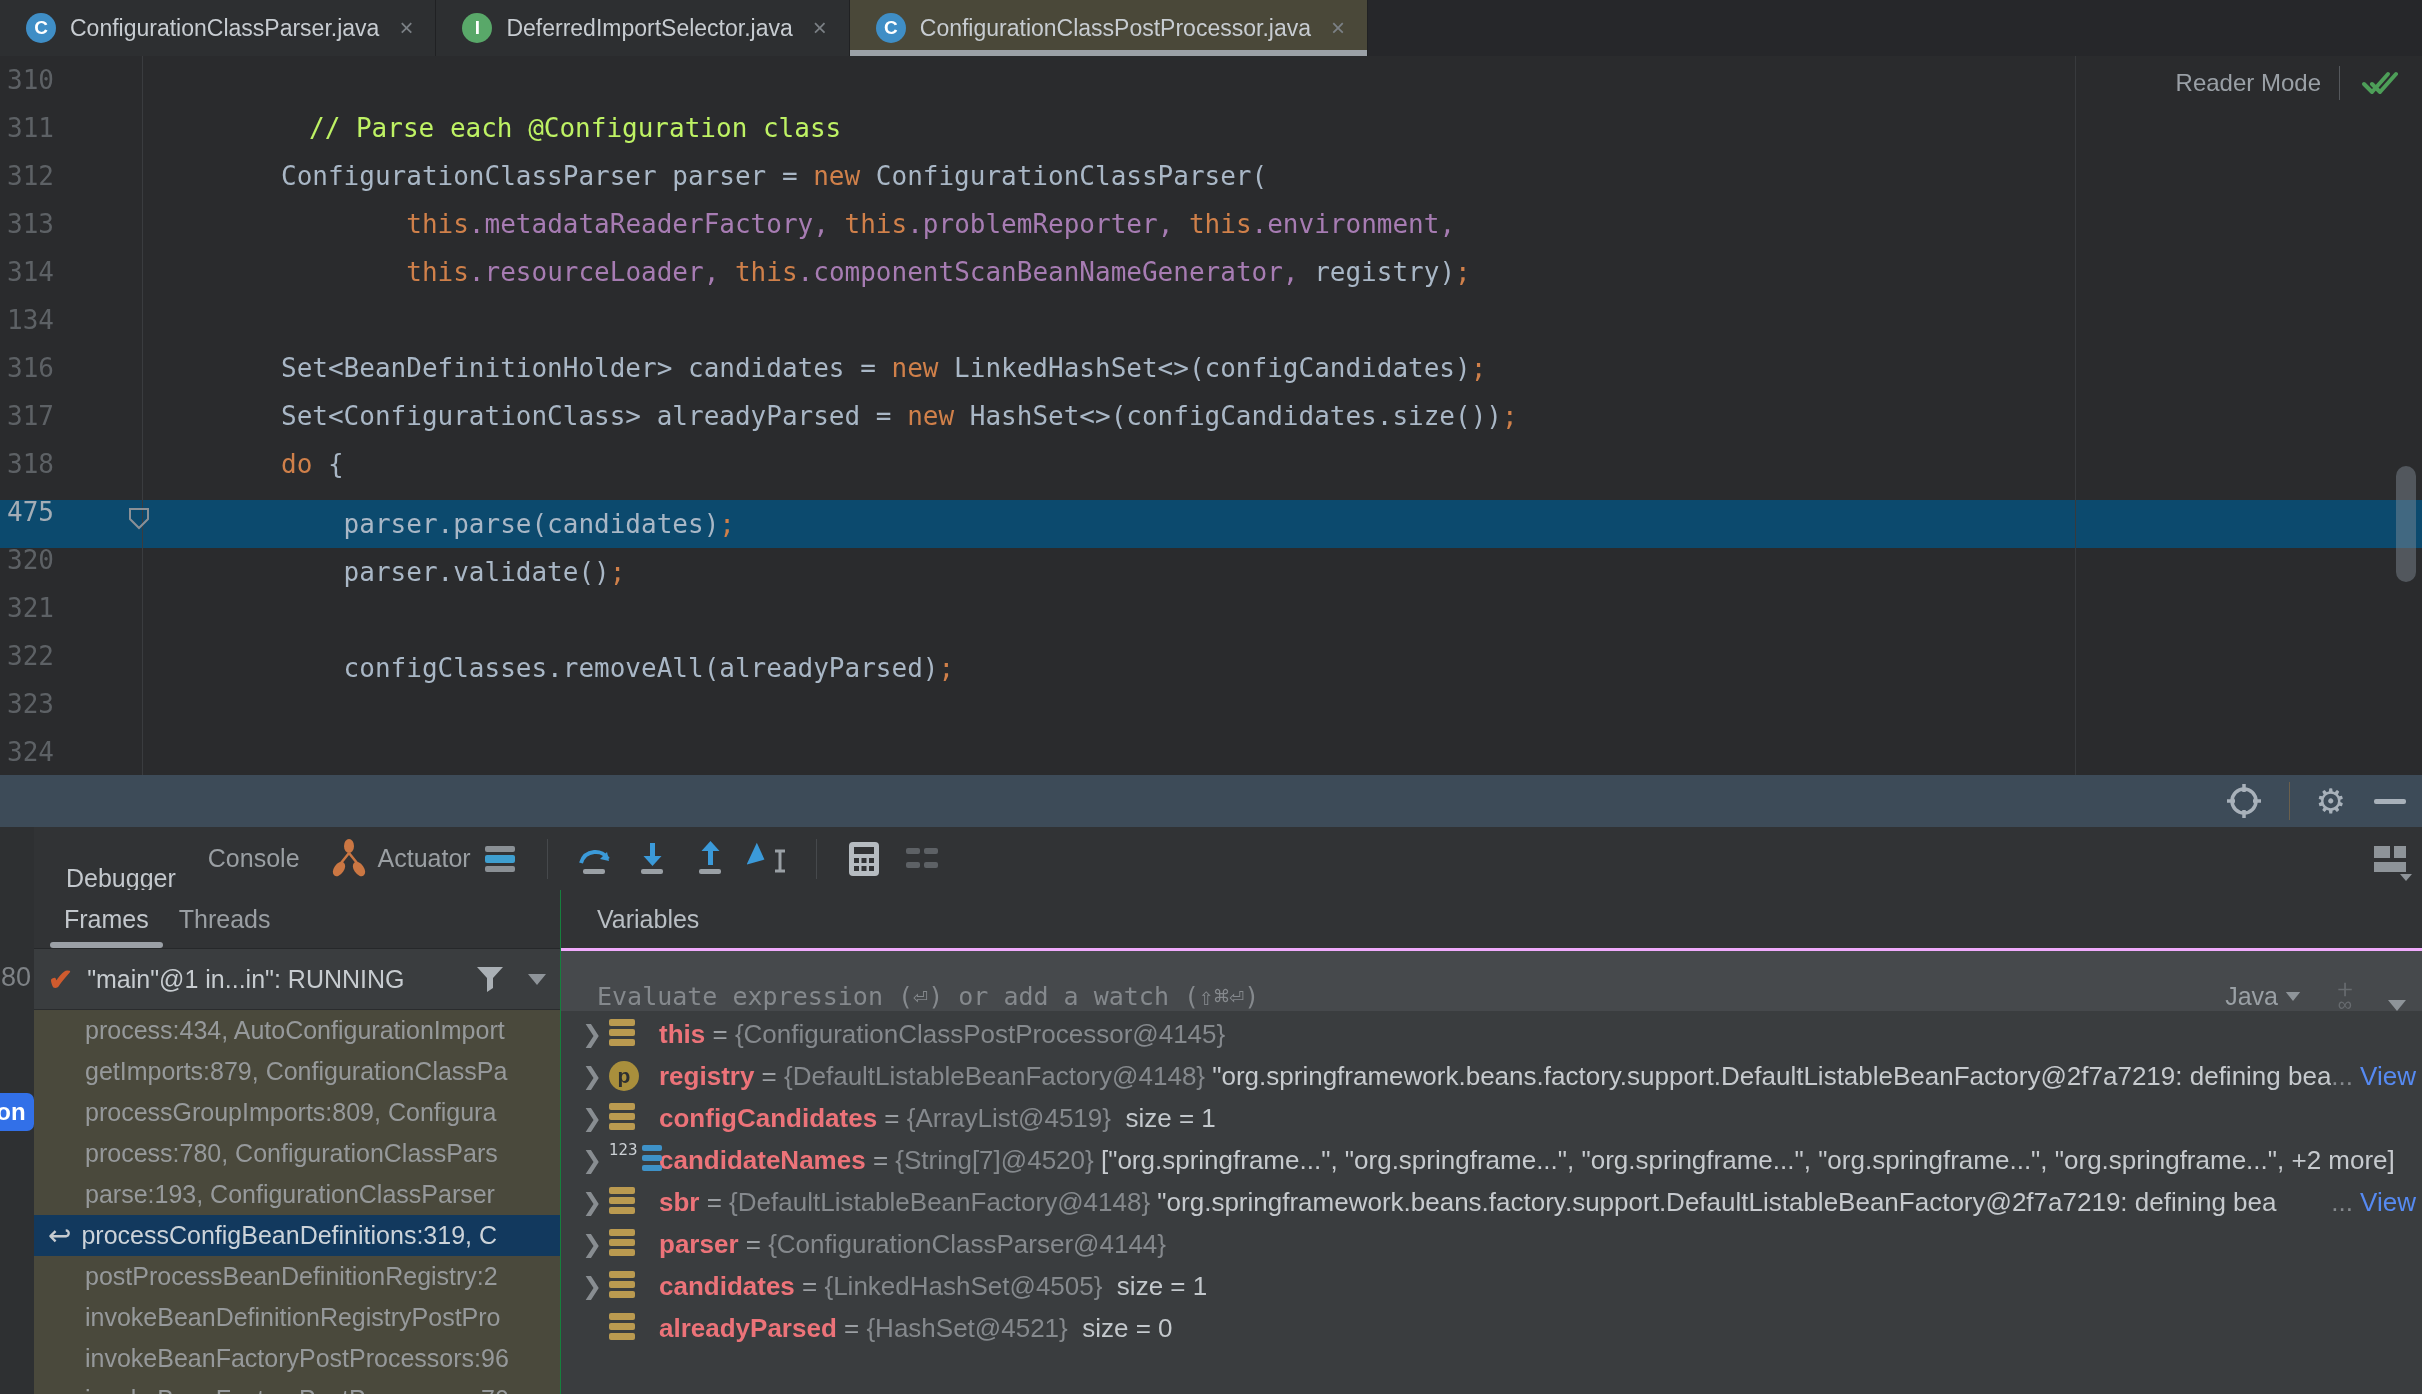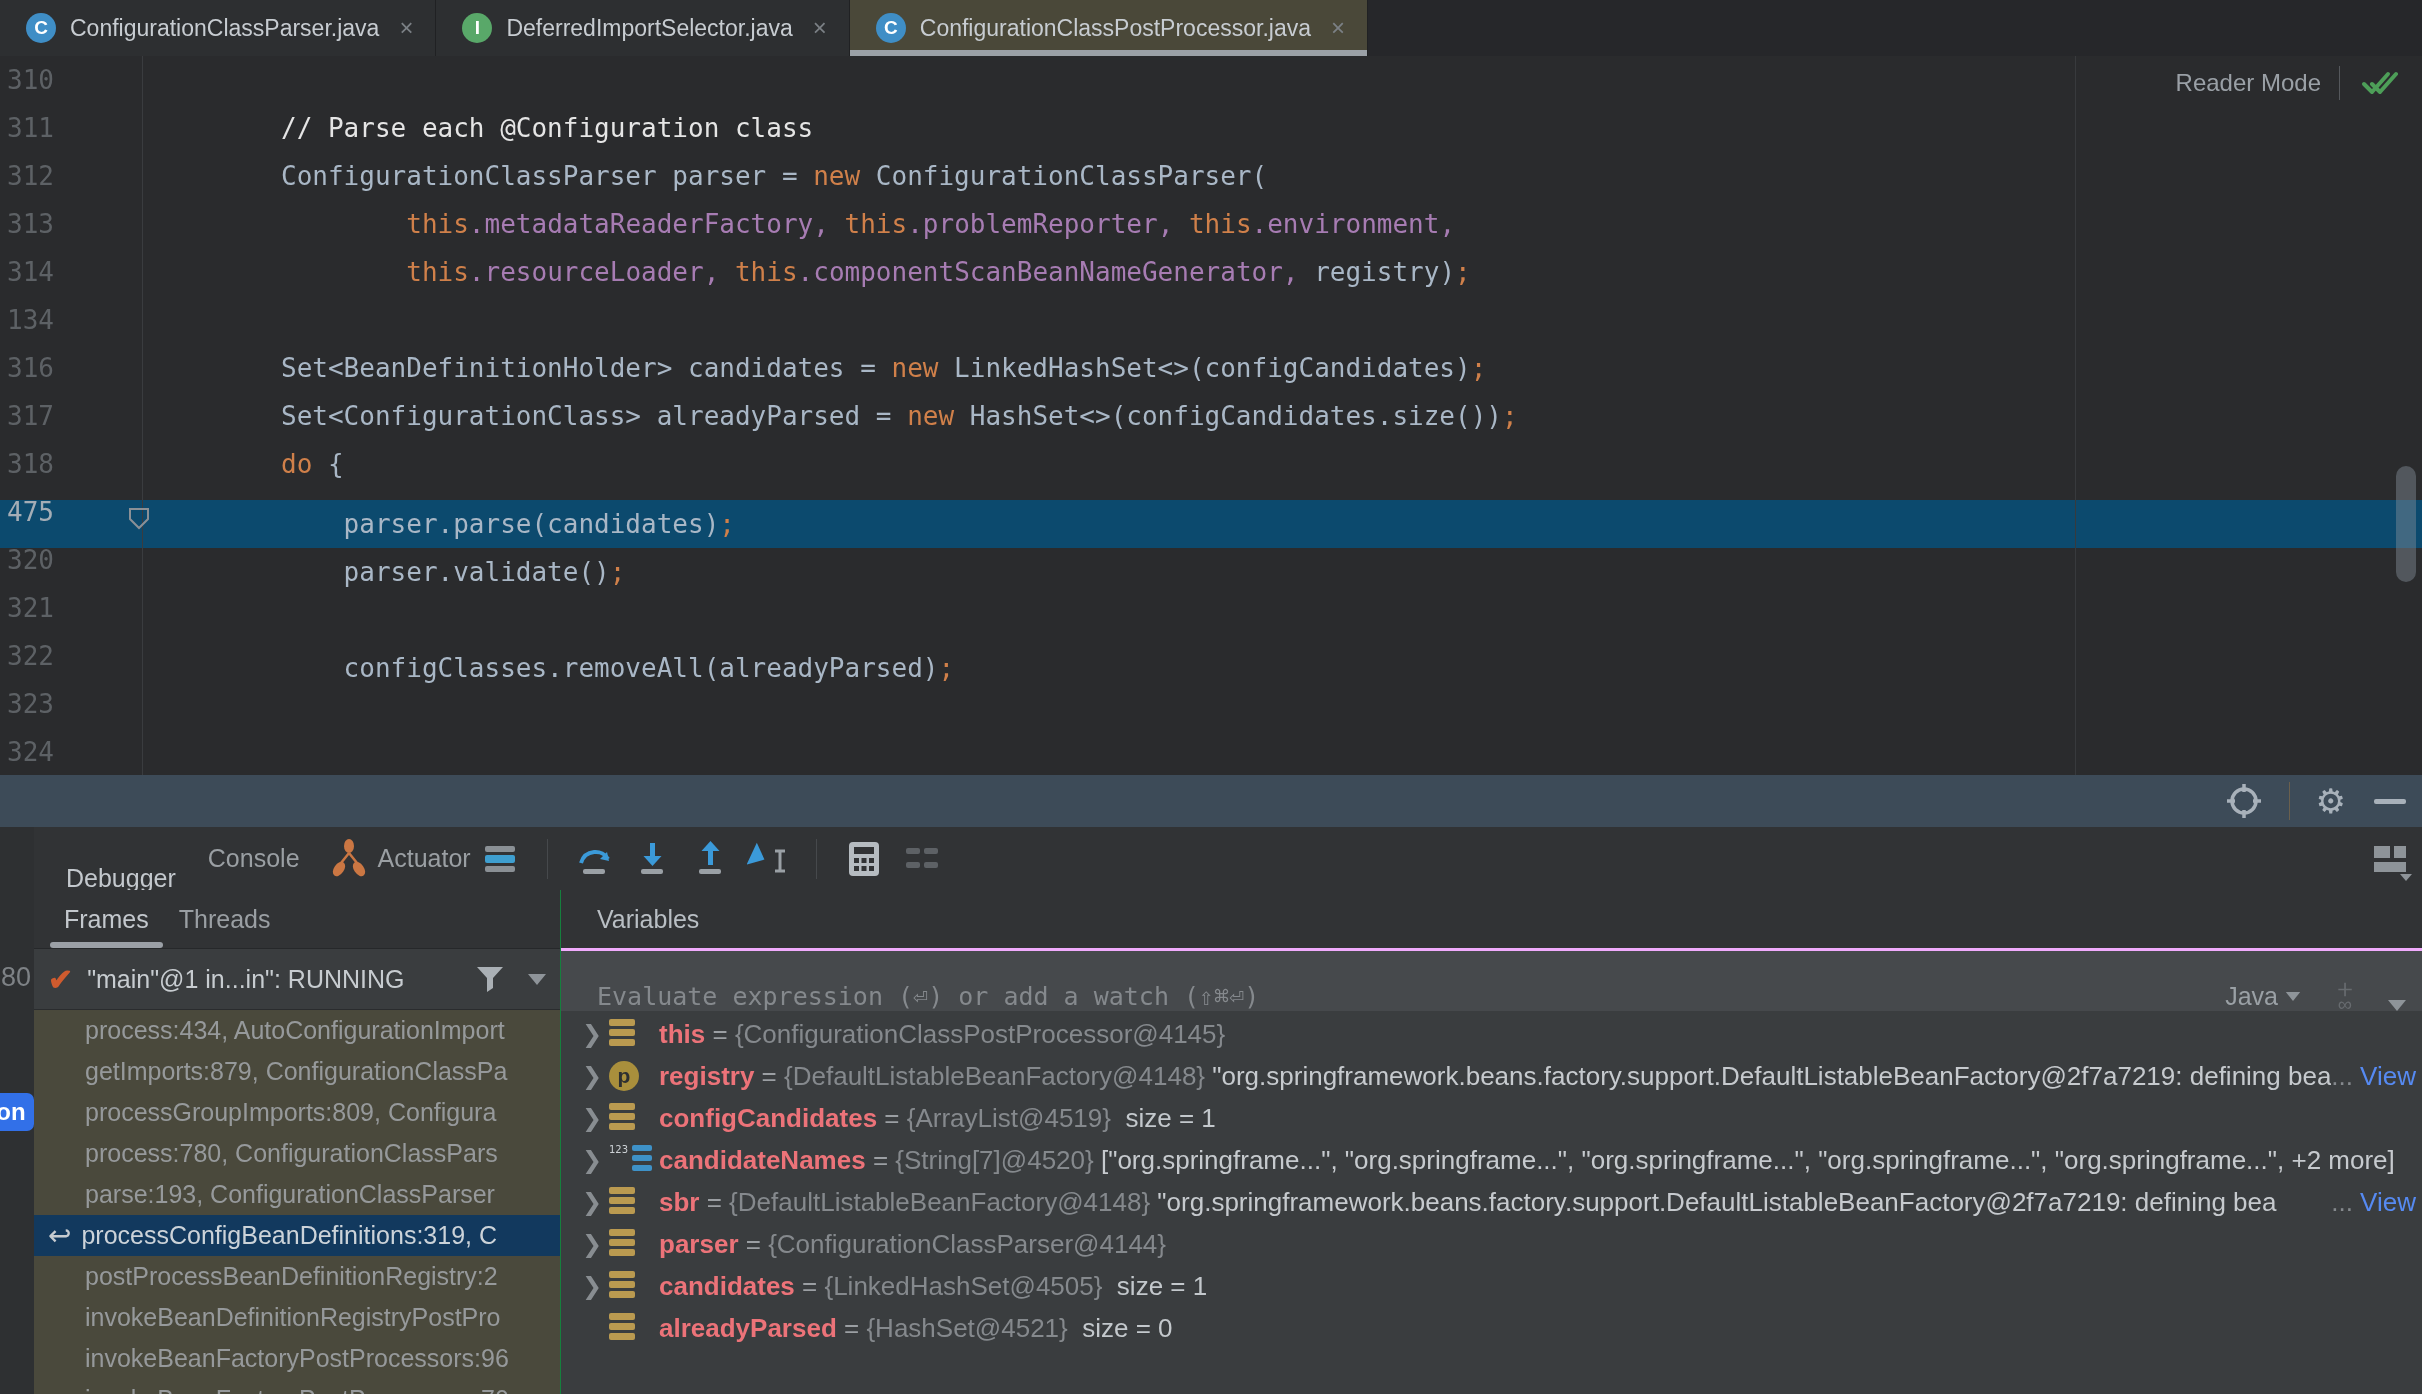--- a/index.html
+++ b/index.html
@@ -19,21 +19,21 @@
   
   #editor{left:0;top:56px;width:2422px;height:719px;background:#2a2b2d;overflow:hidden;}
   #gutter{position:absolute;left:0;top:0;width:142px;height:719px;border-right:1px solid #3a3c3f;}
   .gut-row{height:48px;line-height:48px;text-align:right;padding-right:88px;
            font-family:"DejaVu Sans Mono",monospace;font-size:26px;color:#5d6165;}
   .gut-row.current{color:#a4adb6;}
   #code{position:absolute;left:0;top:0;width:2422px;height:719px;}
   .code-row{height:48px;line-height:48px;padding-left:281px;white-space:pre;
             font-family:"DejaVu Sans Mono",monospace;font-size:26px;color:#a9b7c6;position:relative;}
   .code-row.current{background:#0c4a6e;margin-top:12px;}
-  .tk-c{color:#e5e5e5;} .tk-k{color:#d0804a;} .tk-p{color:#a9b7c6;} .tk-f{color:#a77cb3;}
+  .tk-c{color:#bef264;margin-left:28px;} .tk-k{color:#d0804a;} .tk-p{color:#a9b7c6;} .tk-f{color:#a77cb3;}
   #margin-guide{left:2075px;top:56px;width:1px;height:719px;background:#383a3d;}
   #fold-marker{left:126px;top:505px;width:26px;height:26px;}
   #reader-widget{right:24px;top:66px;display:flex;align-items:center;gap:18px;}
   #reader-label{font-size:24px;color:#9aa0a6;}
   #reader-sep{width:1px;height:34px;background:#55585c;}
   #ed-scroll{left:2396px;top:466px;width:20px;height:116px;border-radius:10px;background:rgba(130,142,152,.45);}
   
   #splitter{left:0;top:775px;width:2422px;height:52px;background:#3d4b58;display:flex;align-items:center;
             justify-content:flex-end;gap:26px;padding-right:14px;box-sizing:border-box;}
   #split-sep{width:1px;height:38px;background:#6b604d;}
@@ -78,21 +78,21 @@
   .var-ico{width:36px;height:30px;flex:none;margin-right:14px;position:relative;}
   .var-main{font-size:26px;flex:1;min-width:0;overflow:hidden;white-space:pre;}
   .vn{color:#ec7379;font-weight:bold;} .veq{color:#9b9fa3;} .vref{color:#85898d;}
   .vstr{color:#c6cace;} .vsize{color:#c3c8cc;}
   .var-view{flex:none;font-size:26px;padding-right:6px;white-space:pre;}
   .var-view .dots{color:#85898d;} .var-view .lnk{color:#568af2;}
   .bars3 span{display:block;height:7px;border-radius:2px;background:#ba9a50;margin-bottom:3px;width:26px;}
   .pcirc{width:30px;height:30px;border-radius:50%;background:#a98f3c;color:#2d2f31;font-weight:bold;font-size:21px;
          display:flex;align-items:center;justify-content:center;}
   .arr-ico{display:flex;gap:4px;}
-  .arr-d{display:flex;flex-direction:column;font-size:10px;line-height:10px;color:#cdd2d6;font-family:"DejaVu Sans",sans-serif;}
+  .arr-d{display:flex;flex-direction:column;font-size:15px;line-height:10px;color:#cdd2d6;font-family:"DejaVu Sans",sans-serif;}
   .arr-b span{display:block;width:20px;height:6px;border-radius:2px;background:#3e92c8;margin-bottom:4px;}
   svg{display:block;}
 </style>
 </head>
 <body>
 
 <div id="tabbar" class="abs">
     <div class="tab">
       <span class="file-ico" style="background:#3f8ec6">C</span>
       <span class="tab-label">ConfigurationClassParser.java</span>

